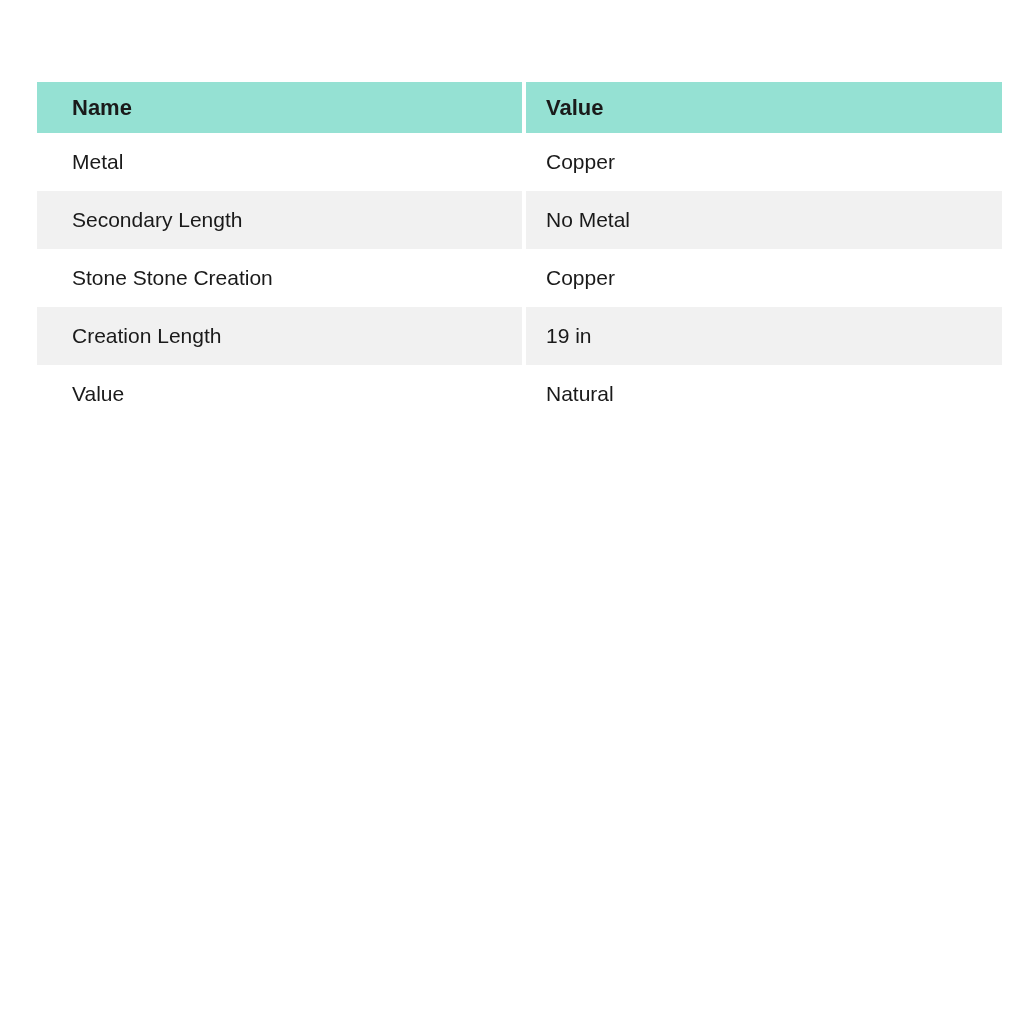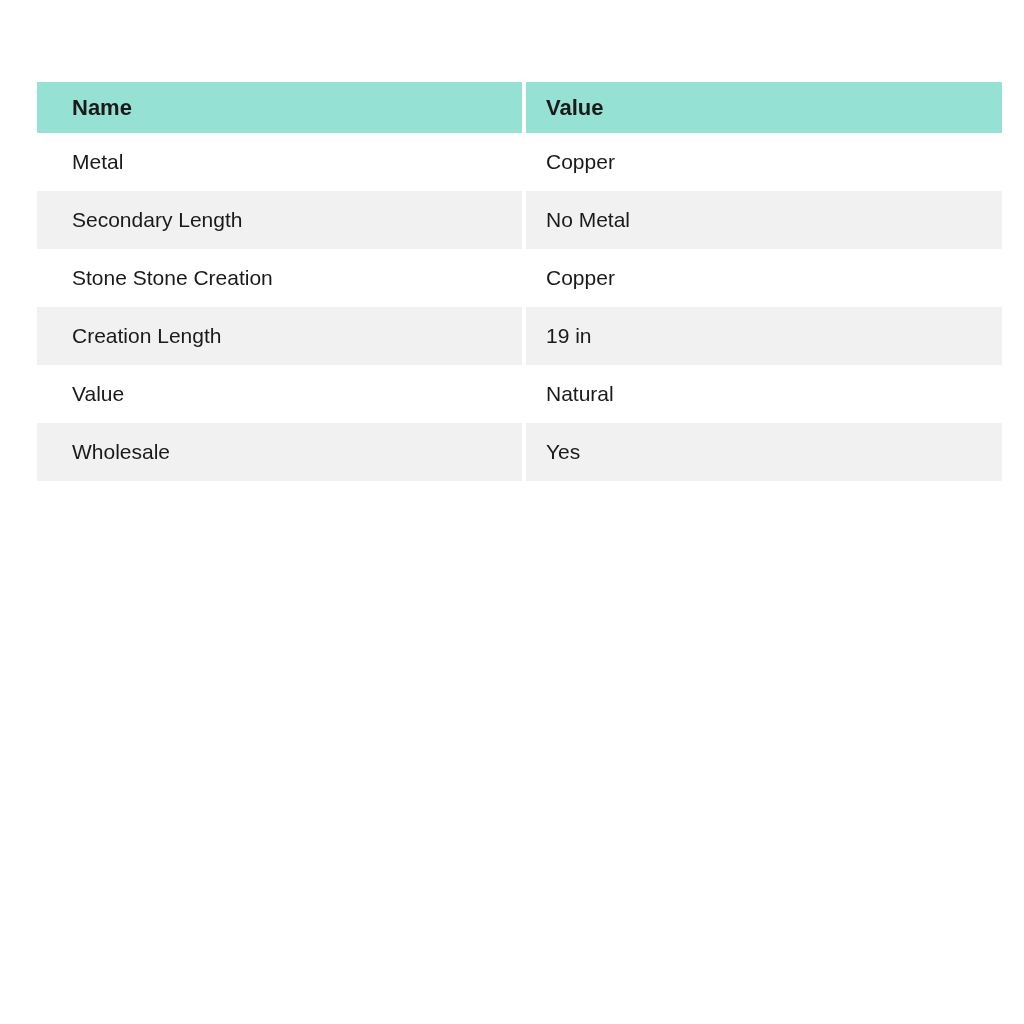--- a/index.html
+++ b/index.html
@@ -93,20 +93,16 @@
         <td class="col-value">Copper</td>
       </tr>
       <tr>
         <td class="col-name">Creation Length</td>
         <td class="col-value">19 in</td>
       </tr>
       <tr>
         <td class="col-name">Value</td>
         <td class="col-value">Natural</td>
       </tr>
-      <tr>
-        <td class="col-name">Wholesale</td>
-        <td class="col-value">Yes</td>
-      </tr>
     </tbody>
   </table>
 
 </div>
 
 </body></html>

